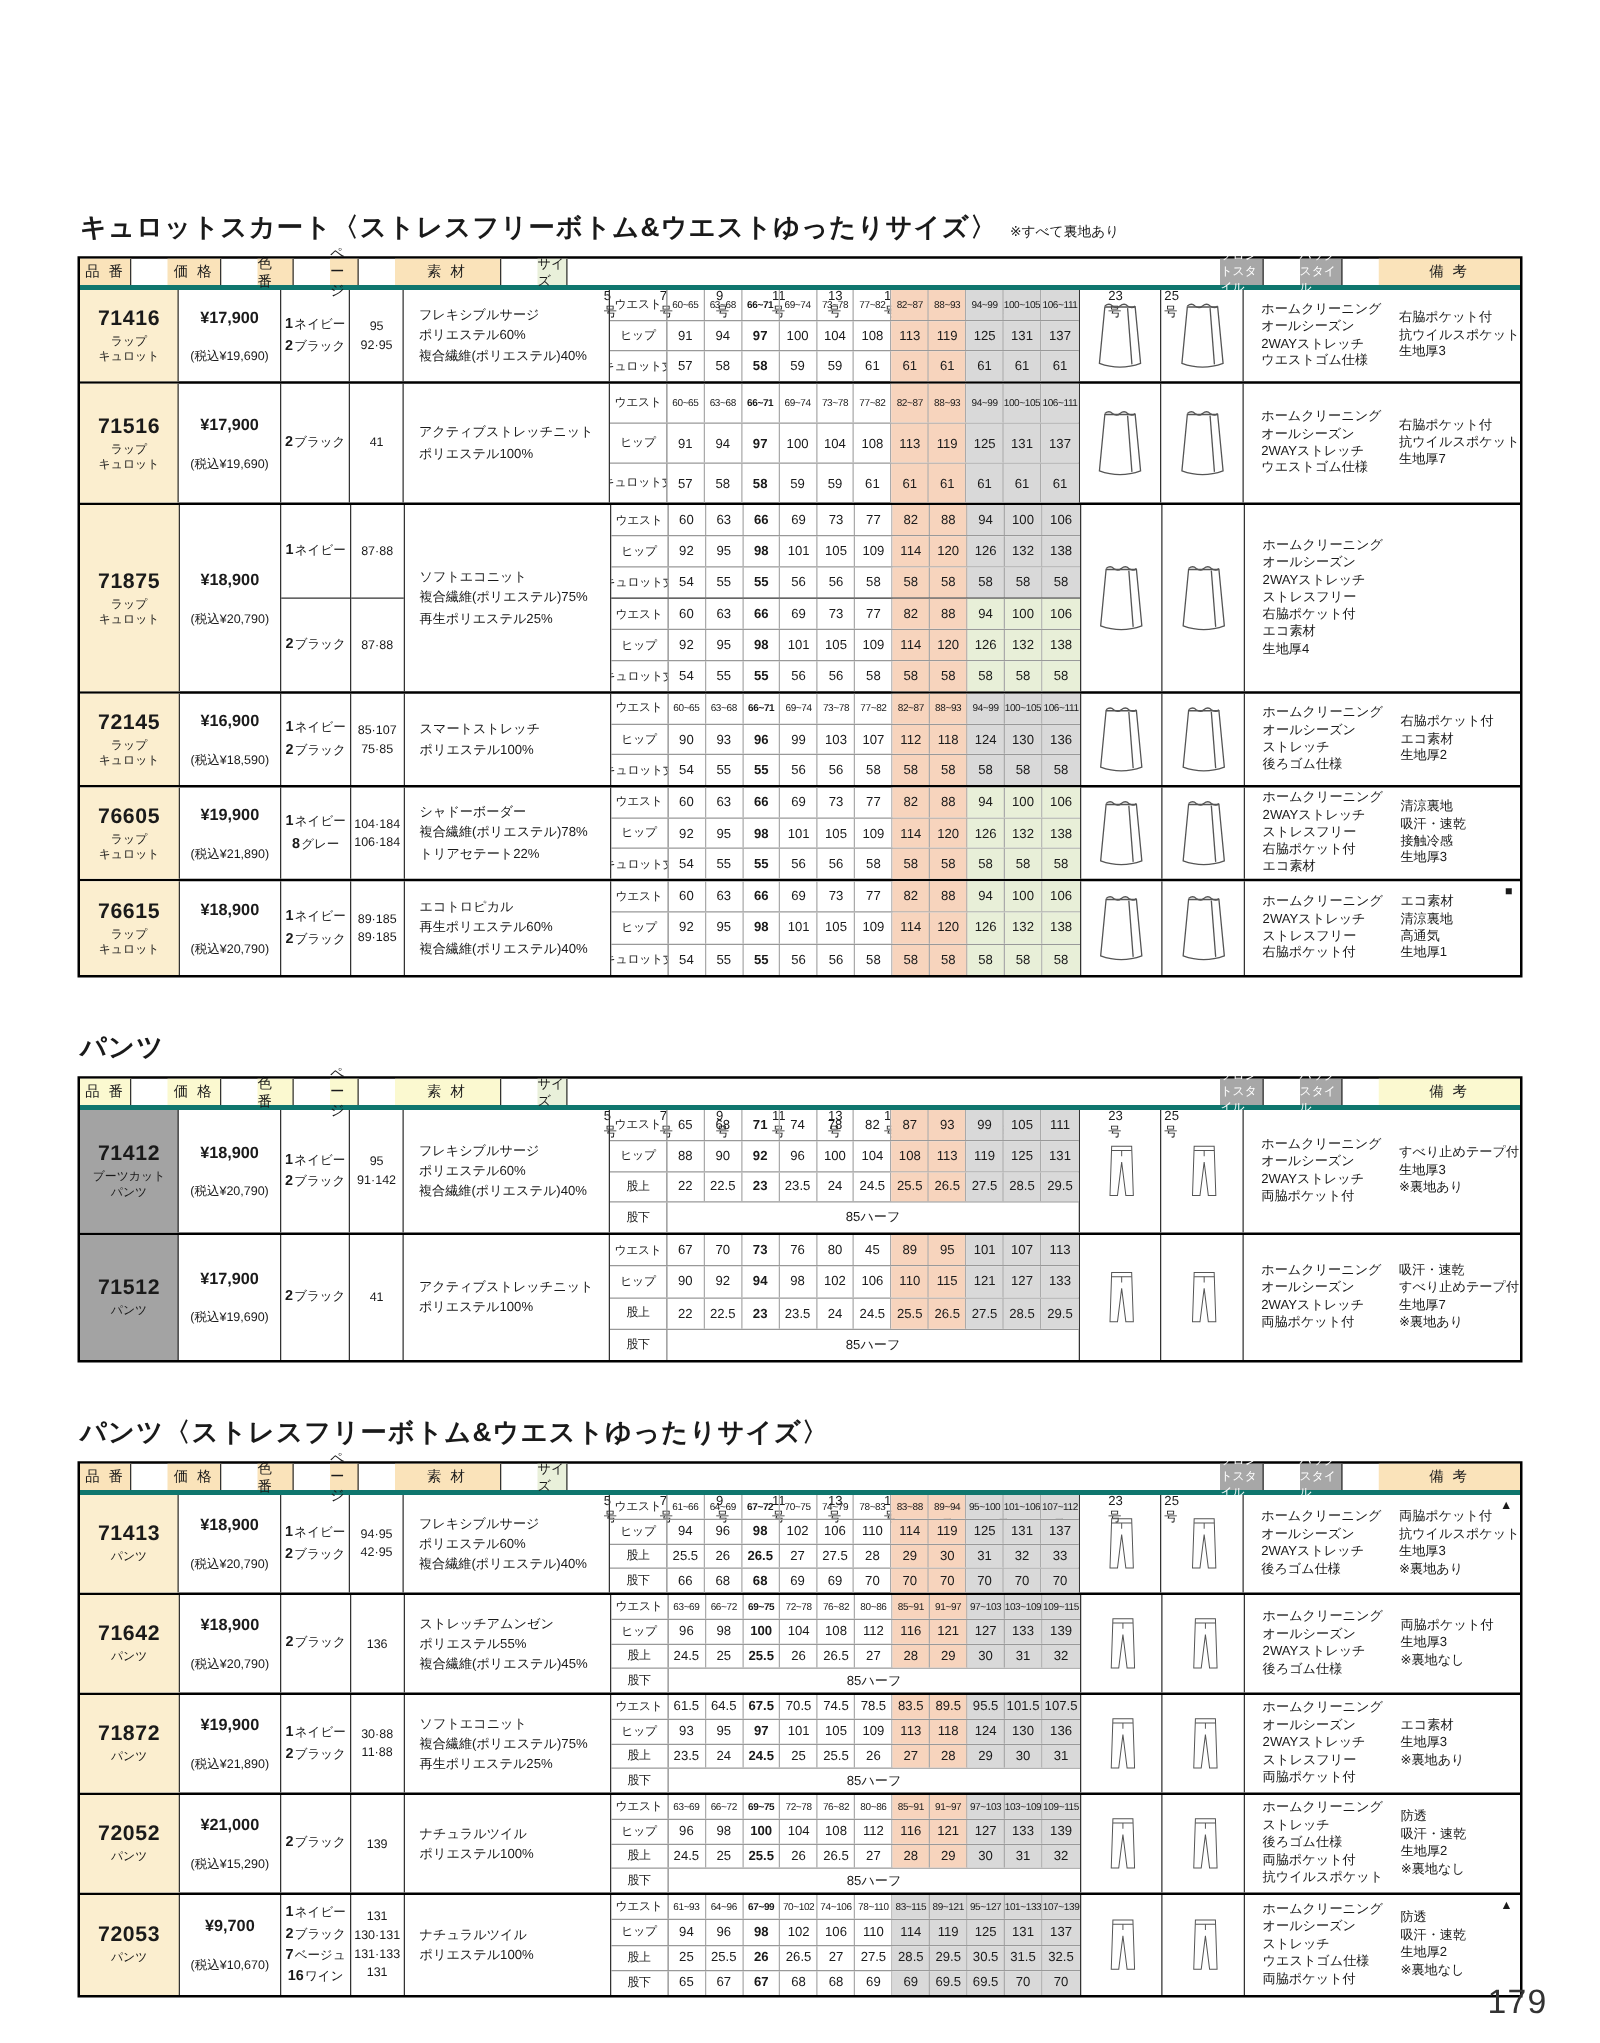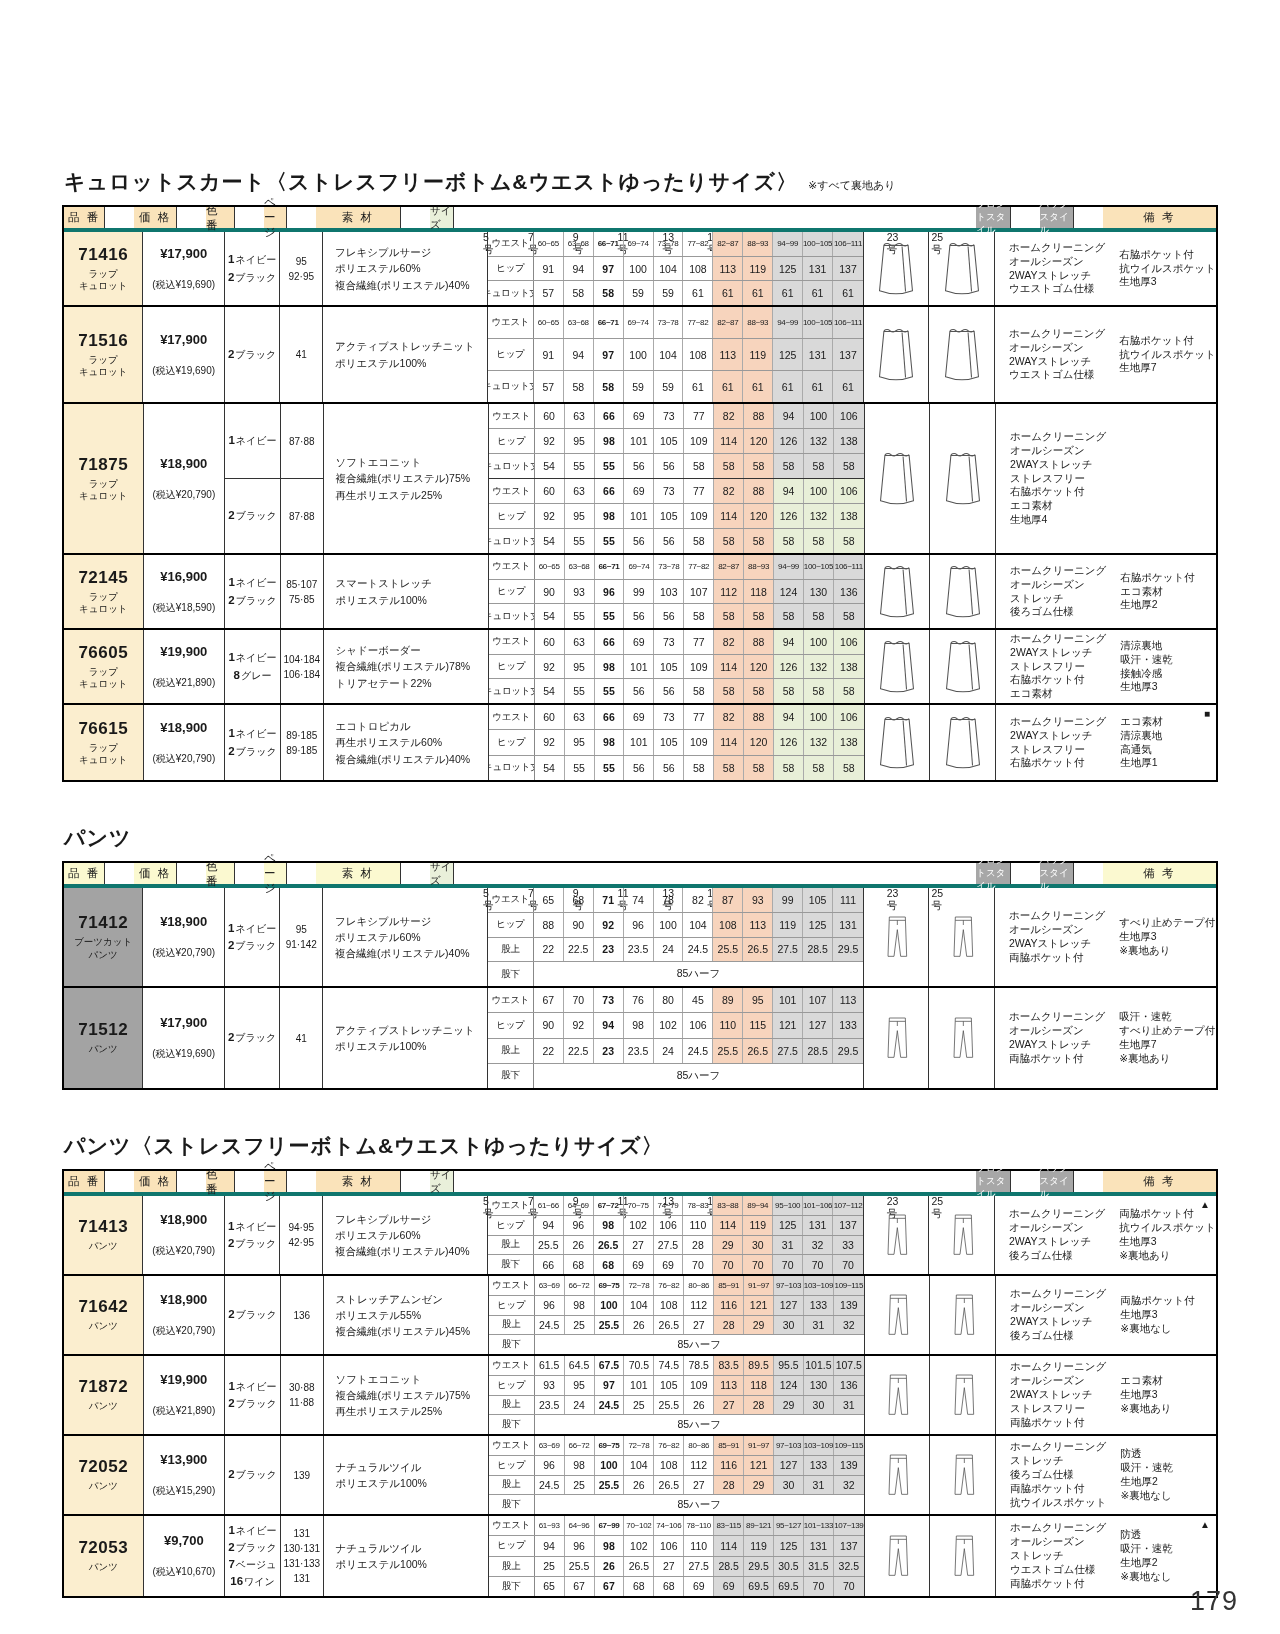--- a/index.html
+++ b/index.html
@@ -1375,21 +1375,21 @@
               </div>
             </div>
             <div class="prow" style="height: 80px;">
               <div class="pcell c-code code-cell">
                 <div class="code">72052</div>
                 <div class="code-sub">
                   <div>パンツ</div>
                 </div>
               </div>
               <div class="pcell c-price">
-                <div class="price">¥13,900</div>
+                <div class="price">¥21,000</div>
                 <div class="price-tax">(税込¥15,290)</div>
               </div>
               <div class="pcell c-color">
                 <div class="color-line"><span class="color-num">2</span><span>ブラック</span></div>
               </div>
               <div class="pcell c-page">
                 <div class="page-line">139</div>
               </div>
               <div class="pcell c-mat mat-cell">
                 <div class="mat-line">ナチュラルツイル</div>

